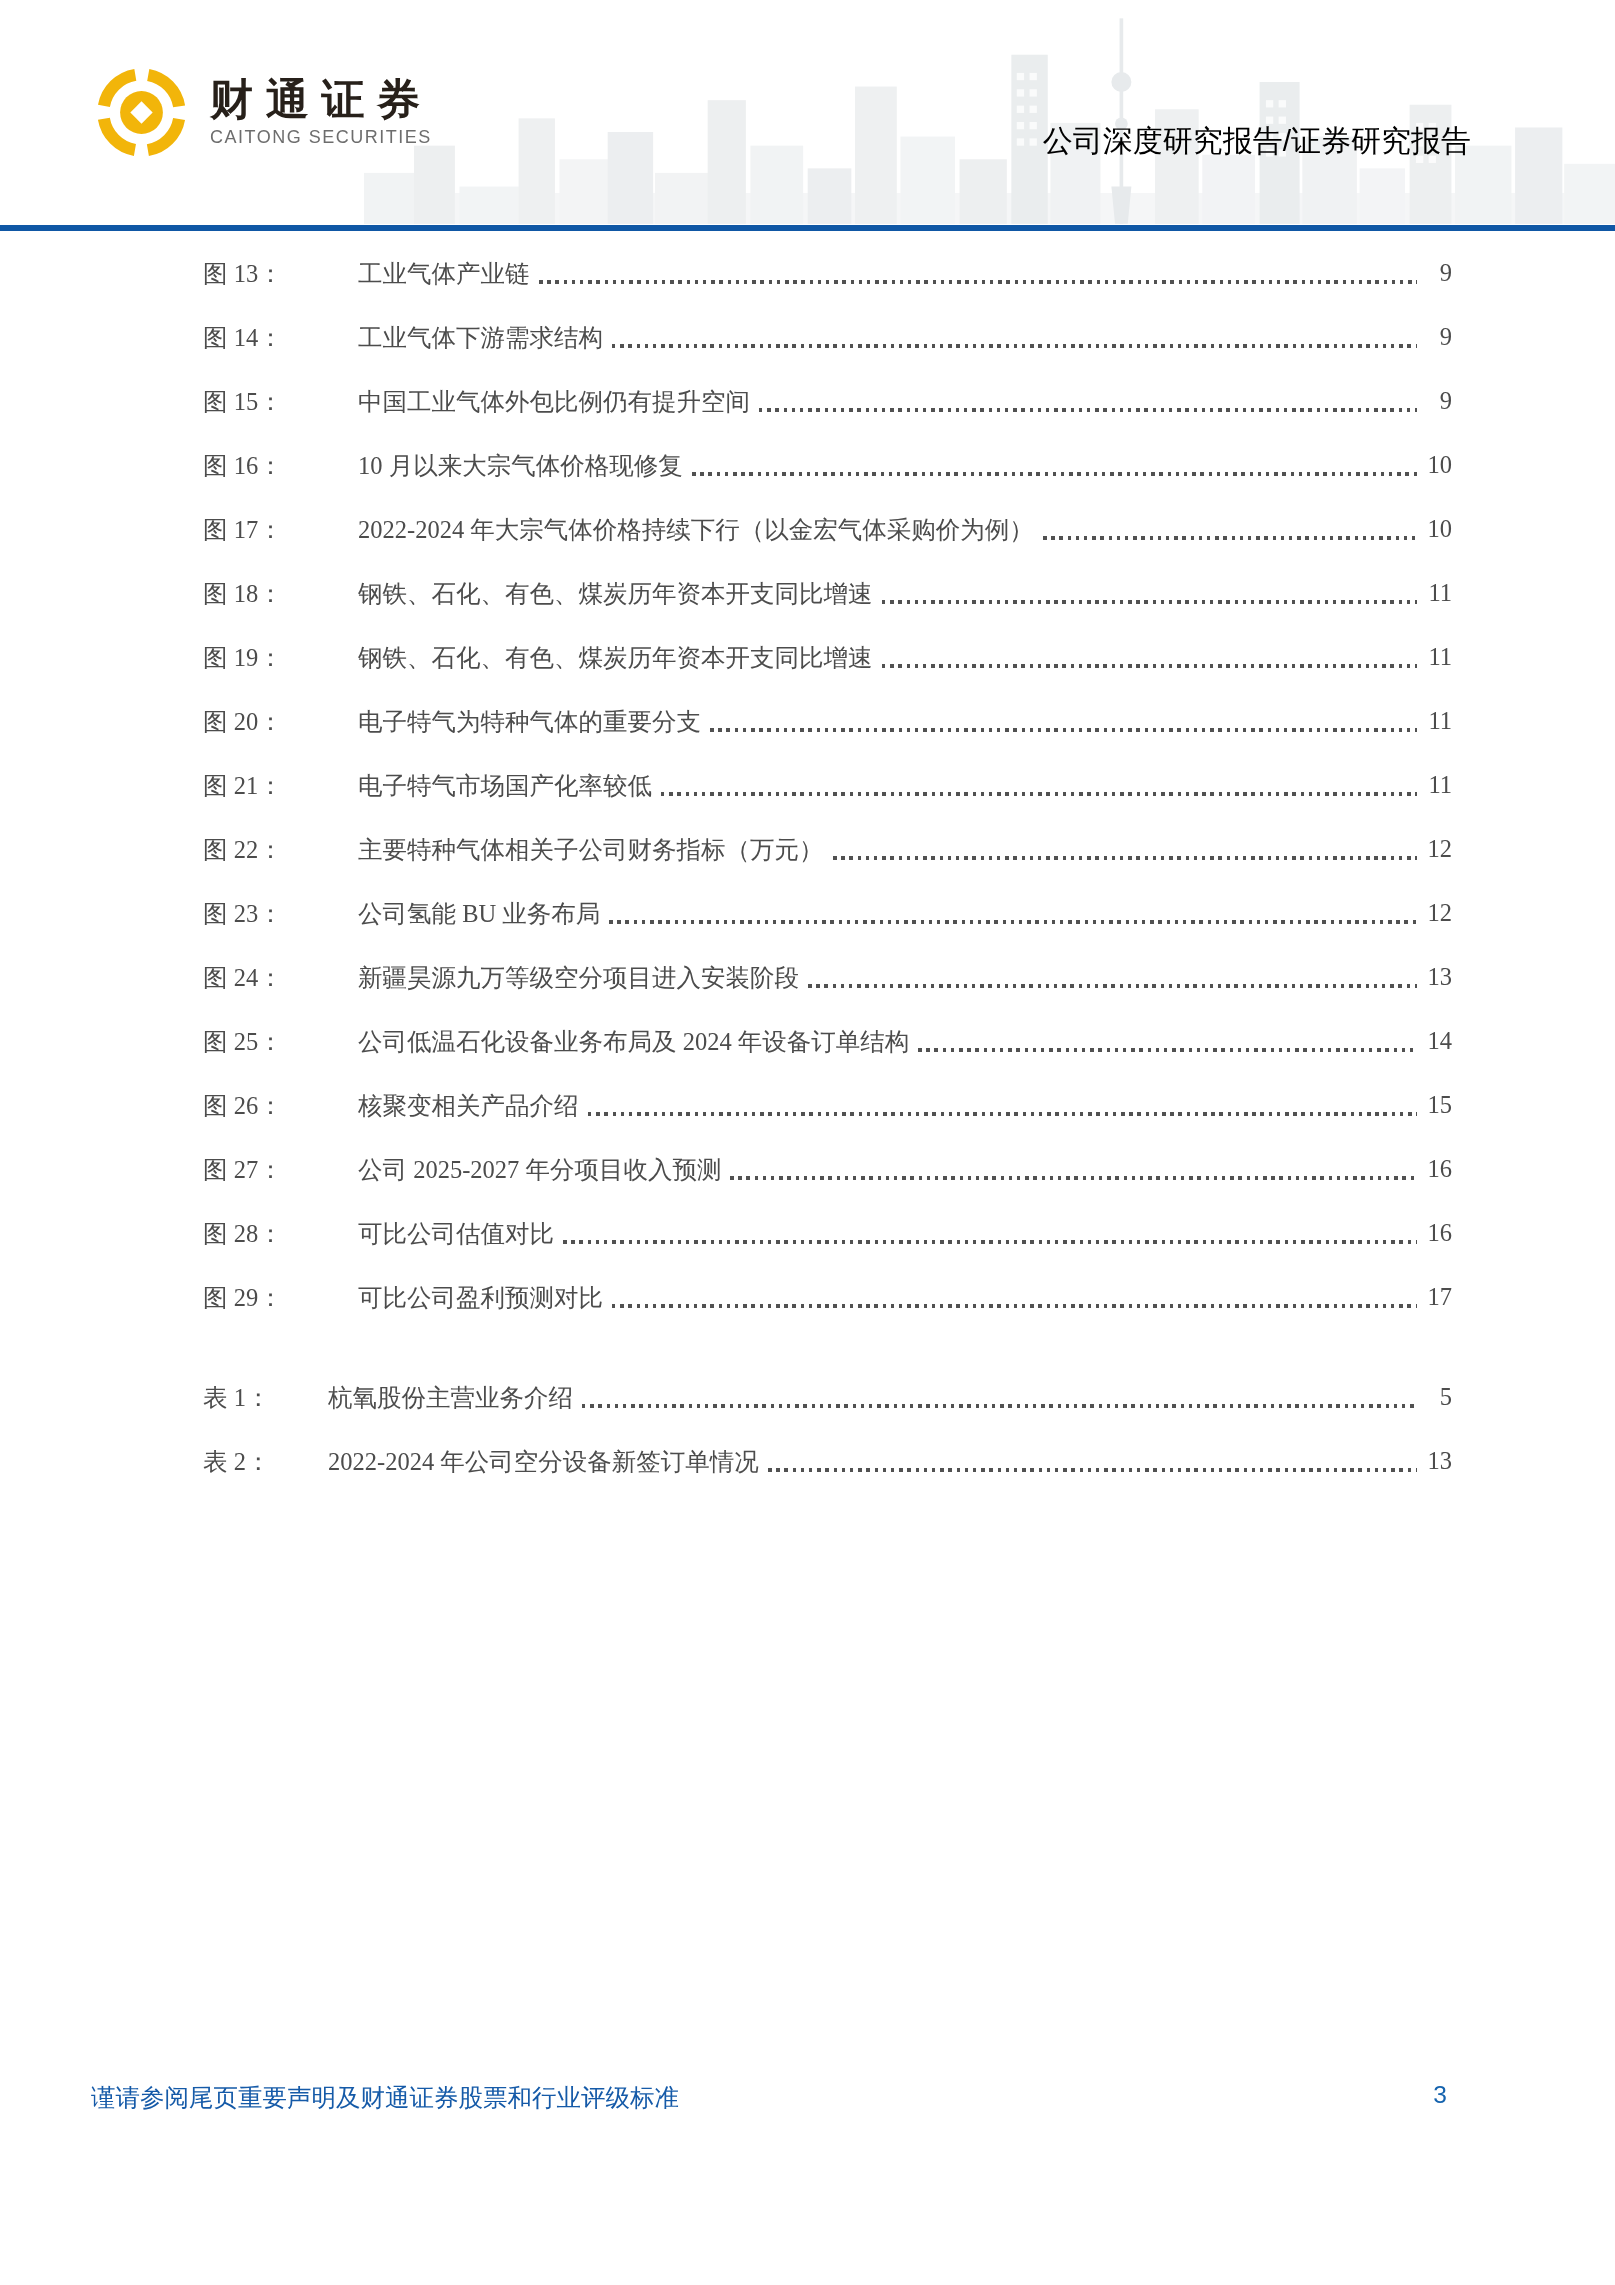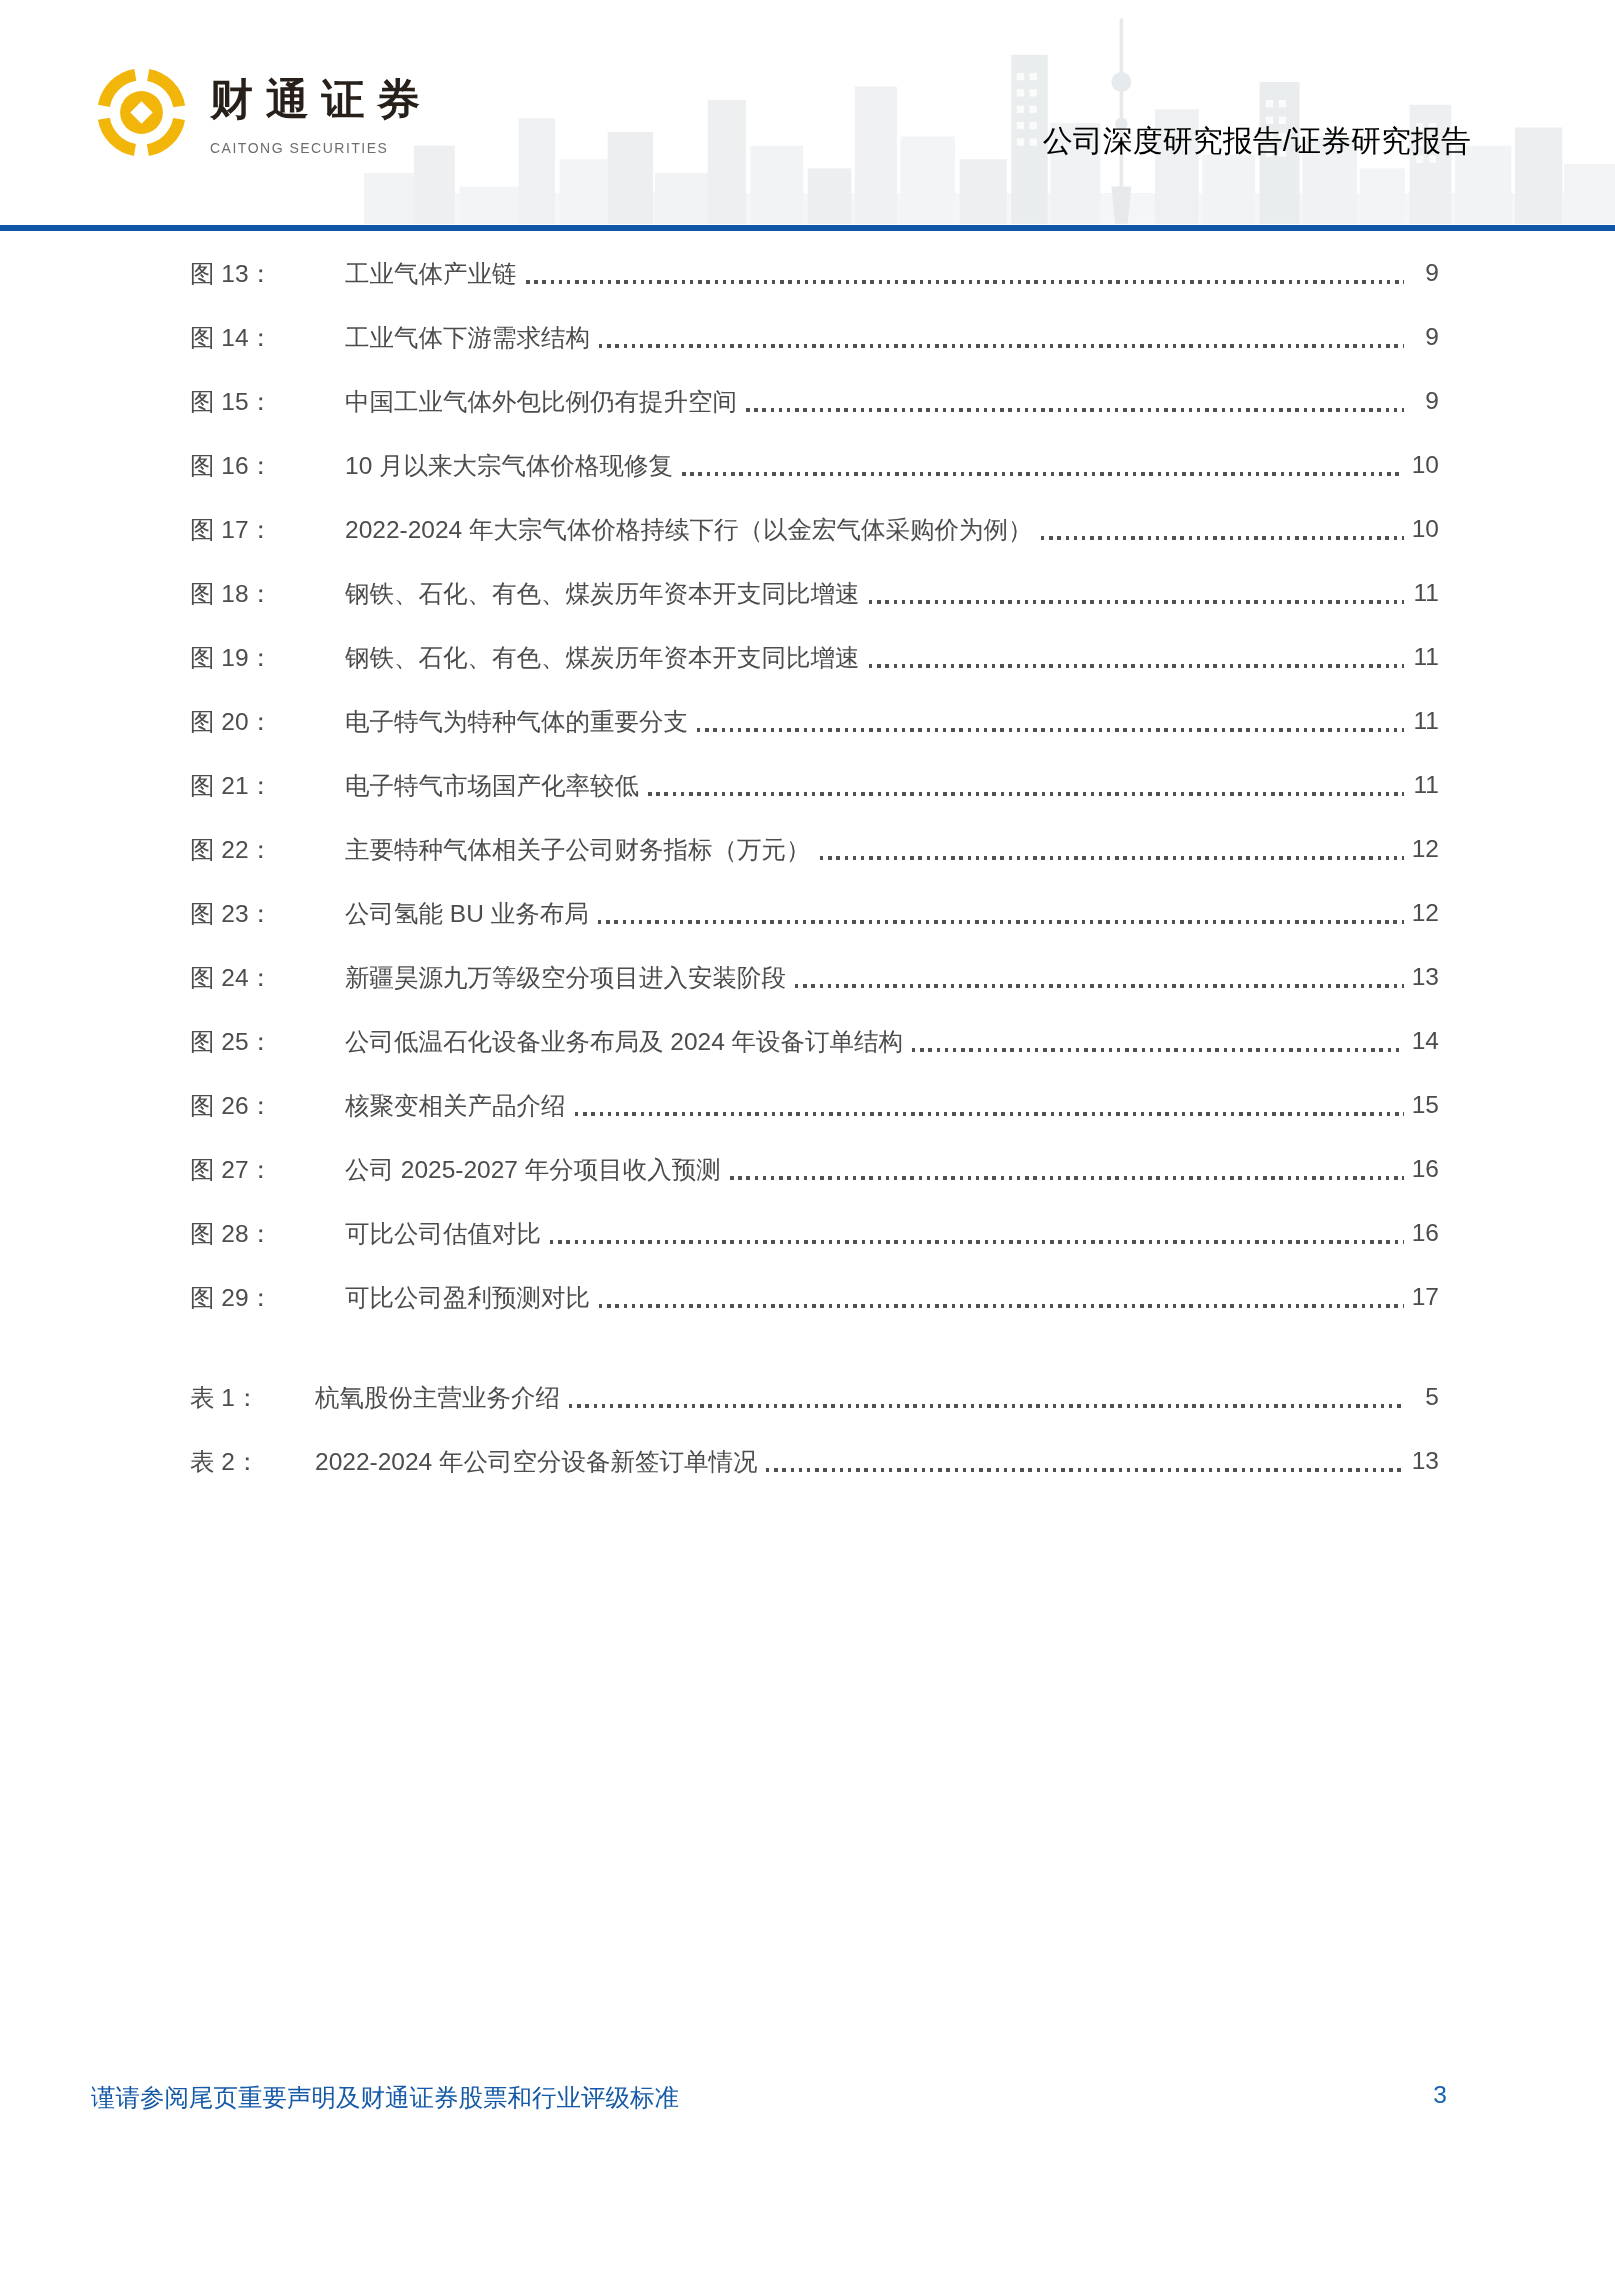--- a/index.html
+++ b/index.html
@@ -32,24 +32,24 @@
   .brand-cn {
     font-size: 43px;
     font-weight: 700;
     color: #27201a;
     letter-spacing: 12.7px;
     line-height: 1;
     margin-top: 12.7px;
     white-space: nowrap;
   }
   .brand-en {
-    font-size: 14px;
+    font-size: 18px;
     color: #6d6d6d;
     letter-spacing: 1.5px;
-    margin-top: 19px;
+    margin-top: 6px;
     white-space: nowrap;
   }
   .report-type {
     position: absolute;
     top: 121px;
     right: 145px;
     font-size: 30px;
     color: #000000;
     white-space: nowrap;
   }
@@ -58,23 +58,24 @@
     top: 225px;
     left: 0;
     width: 1616px;
     height: 6.4px;
     background: #0f57a5;
   }
 
   
   .toc {
     position: absolute;
-    left: 190px;
+    left: 203px;
     top: 241px;
     width: 1249px;
+    font-family: Liberation Serif, serif;
   }
   .toc-row {
     height: 64px;
     display: flex;
     align-items: center;
     font-size: 24.5px;
     font-weight: 500;
     color: #4c4c4c;
   }
   .toc-label { flex: 0 0 155px; white-space: nowrap; }

